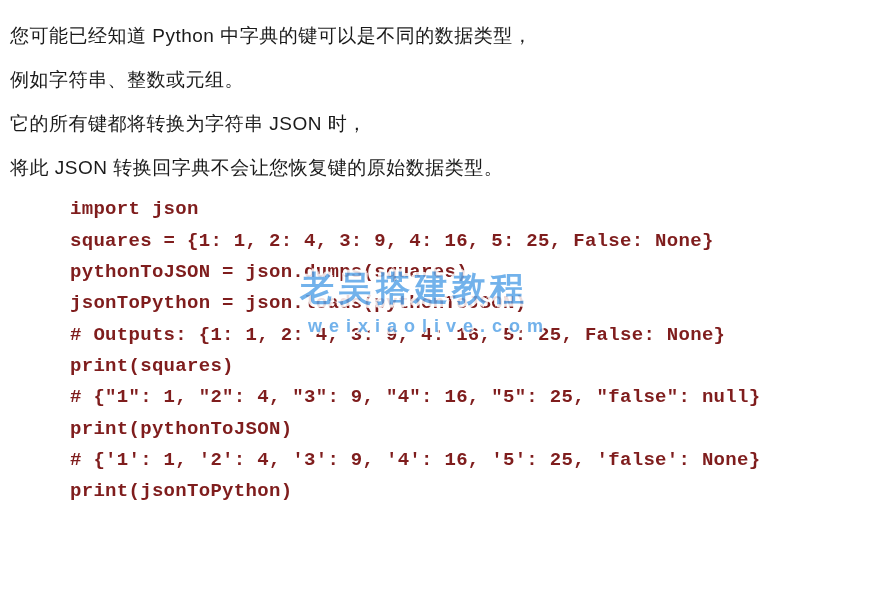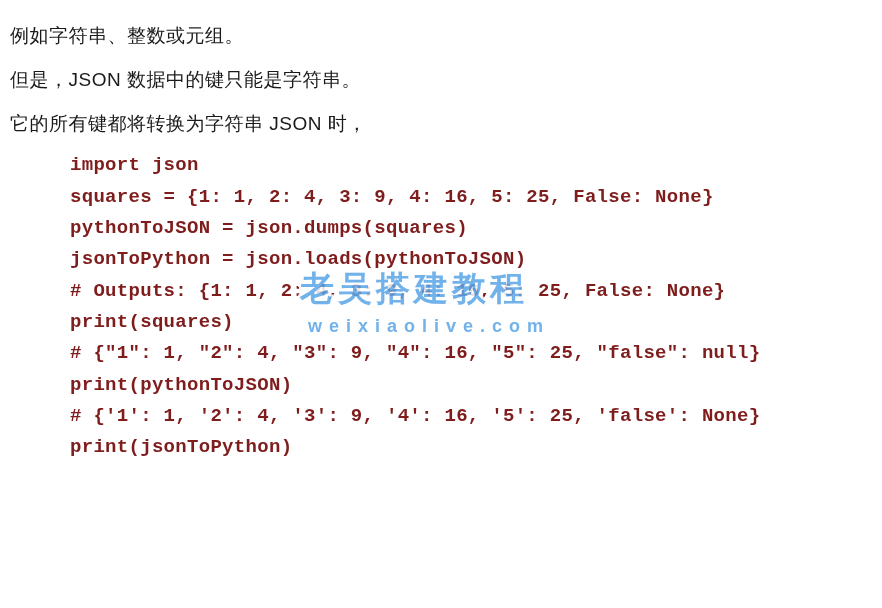--- a/index.html
+++ b/index.html
@@ -74,23 +74,24 @@
       margin-left: 8px;
       white-space: nowrap;
       font-family: Arial, sans-serif;
       text-align: center;
     }
   </style>
 </head>
 <body>
 
 <div class="content">
+  <p class="prose-line">您可能已经知道 Python 中字典的键可以是不同的数据类型，</p>
   <p class="prose-line">例如字符串、整数或元组。</p>
-  <p class="prose-line">但是，JSON 数据中的键只能是字符串。</p>
   <p class="prose-line">它的所有键都将转换为字符串 JSON 时，</p>
+  <p class="prose-line">将此 JSON 转换回字典不会让您恢复键的原始数据类型。</p>
   <pre class="code-block">import json
 squares = {1: 1, 2: 4, 3: 9, 4: 16, 5: 25, False: None}
 pythonToJSON = json.dumps(squares)
 jsonToPython = json.loads(pythonToJSON)
 # Outputs: {1: 1, 2: 4, 3: 9, 4: 16, 5: 25, False: None}
 print(squares)
 # {"1": 1, "2": 4, "3": 9, "4": 16, "5": 25, "false": null}
 print(pythonToJSON)
 # {'1': 1, '2': 4, '3': 9, '4': 16, '5': 25, 'false': None}
 print(jsonToPython)</pre>

